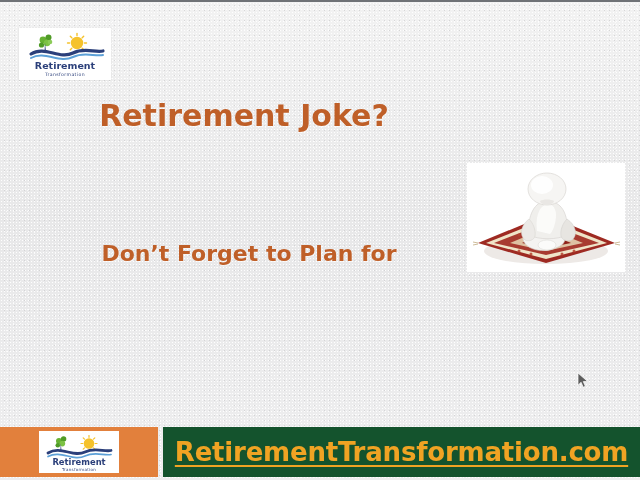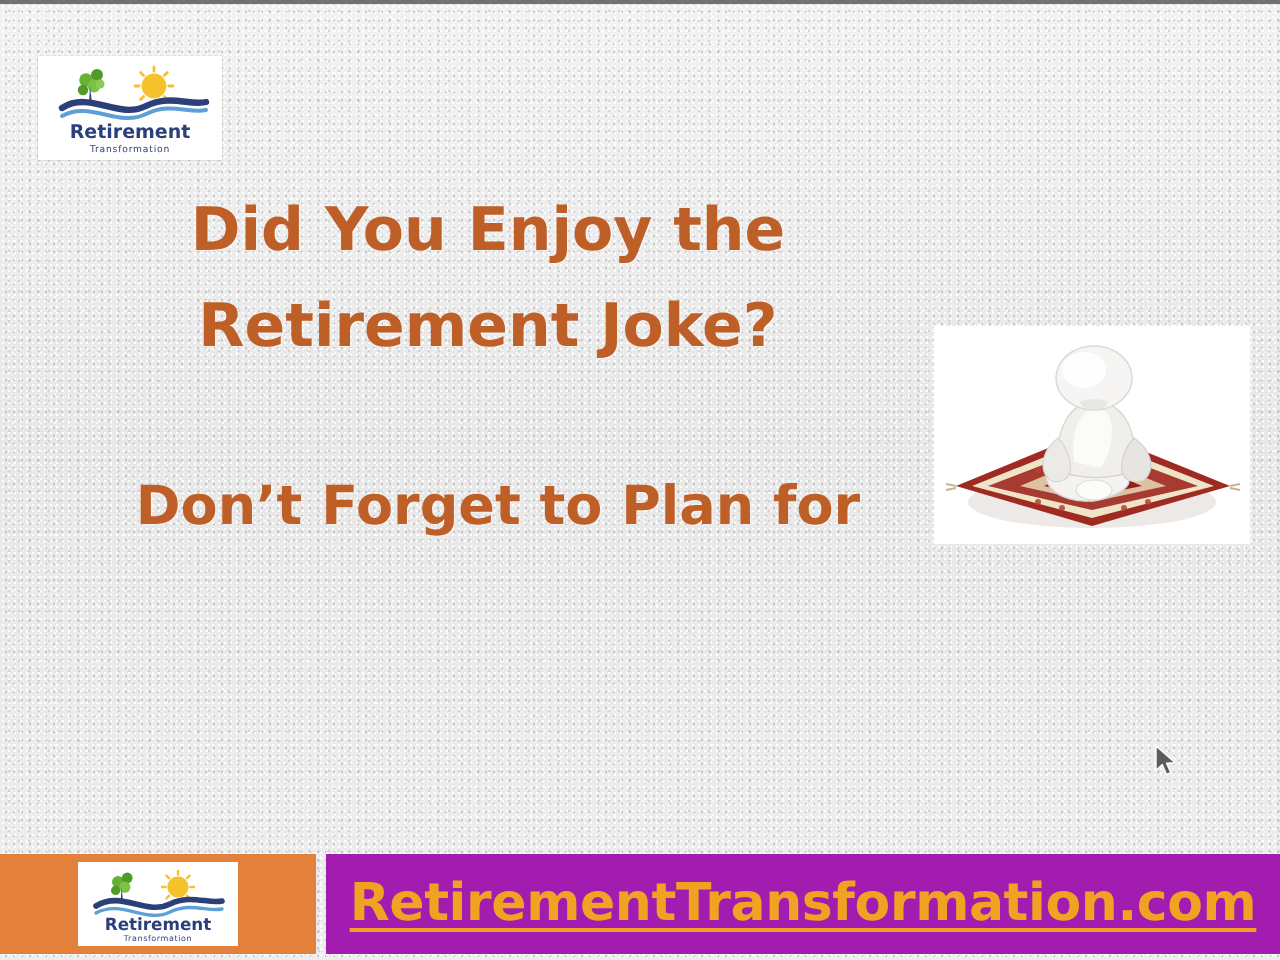--- a/index.html
+++ b/index.html
@@ -79,21 +79,21 @@
 
   
   .headline-b {
     position: absolute;
     left: 14px;
     top: 228px;
     width: 470px;
     text-align: center;
     font-family: "DejaVu Sans", sans-serif;
     font-weight: bold;
-    font-size: 27px;
+    font-size: 22px;
     line-height: 48px;
     color: #bf5f28;
     text-shadow: 0.6px 0.6px 0.6px rgba(255,255,255,0.55);
   }
 
   
   .photo-panel {
     position: absolute;
     left: 467px;
     top: 161px;
@@ -121,21 +121,21 @@
     height: 42px;
     background: #ffffff;
   }
 
   .footer-url-bar {
     position: absolute;
     left: 163px;
     top: 425px;
     width: 477px;
     height: 50px;
-    background: #a21caf;
+    background: #14532d;
     display: flex;
     align-items: center;
     justify-content: center;
   }
   .footer-url-text {
     font-family: "DejaVu Sans", sans-serif;
     font-weight: bold;
     font-size: 26px;
     letter-spacing: -0.2px;
     color: #f0a323;
@@ -189,21 +189,20 @@
       <path d="M12 26 C26 17, 40 32, 54 25 C66 19, 76 25, 84 23" stroke="#2b3f7a" stroke-width="3.2" fill="none" stroke-linecap="round"></path>
       <path d="M12 30 C26 22, 40 36, 54 29 C66 23, 76 29, 84 27" stroke="#3f8fd0" stroke-width="2.0" fill="none" stroke-linecap="round" opacity="0.85"></path>
 
       <text x="46" y="41" text-anchor="middle" font-family="DejaVu Sans, sans-serif" font-size="9.5" font-weight="bold" fill="#2b3f7a">Retirement</text>
       <text x="46" y="48" text-anchor="middle" font-family="DejaVu Sans, sans-serif" font-size="4.6" letter-spacing="0.4" fill="#2b3f7a">Transformation</text>
     </svg>
   </div>
 
 
   <div class="headline-a">
-    <div>Did You Enjoy the</div>
     <div>Retirement Joke?</div>
   </div>
 
   <div class="headline-b">
     <div>Don’t Forget to Plan for</div>
   </div>
 
   <div class="photo-panel">
     <svg class="photo-svg" viewBox="0 0 158 109">
       <rect x="0" y="0" width="158" height="109" fill="#ffffff"></rect>

